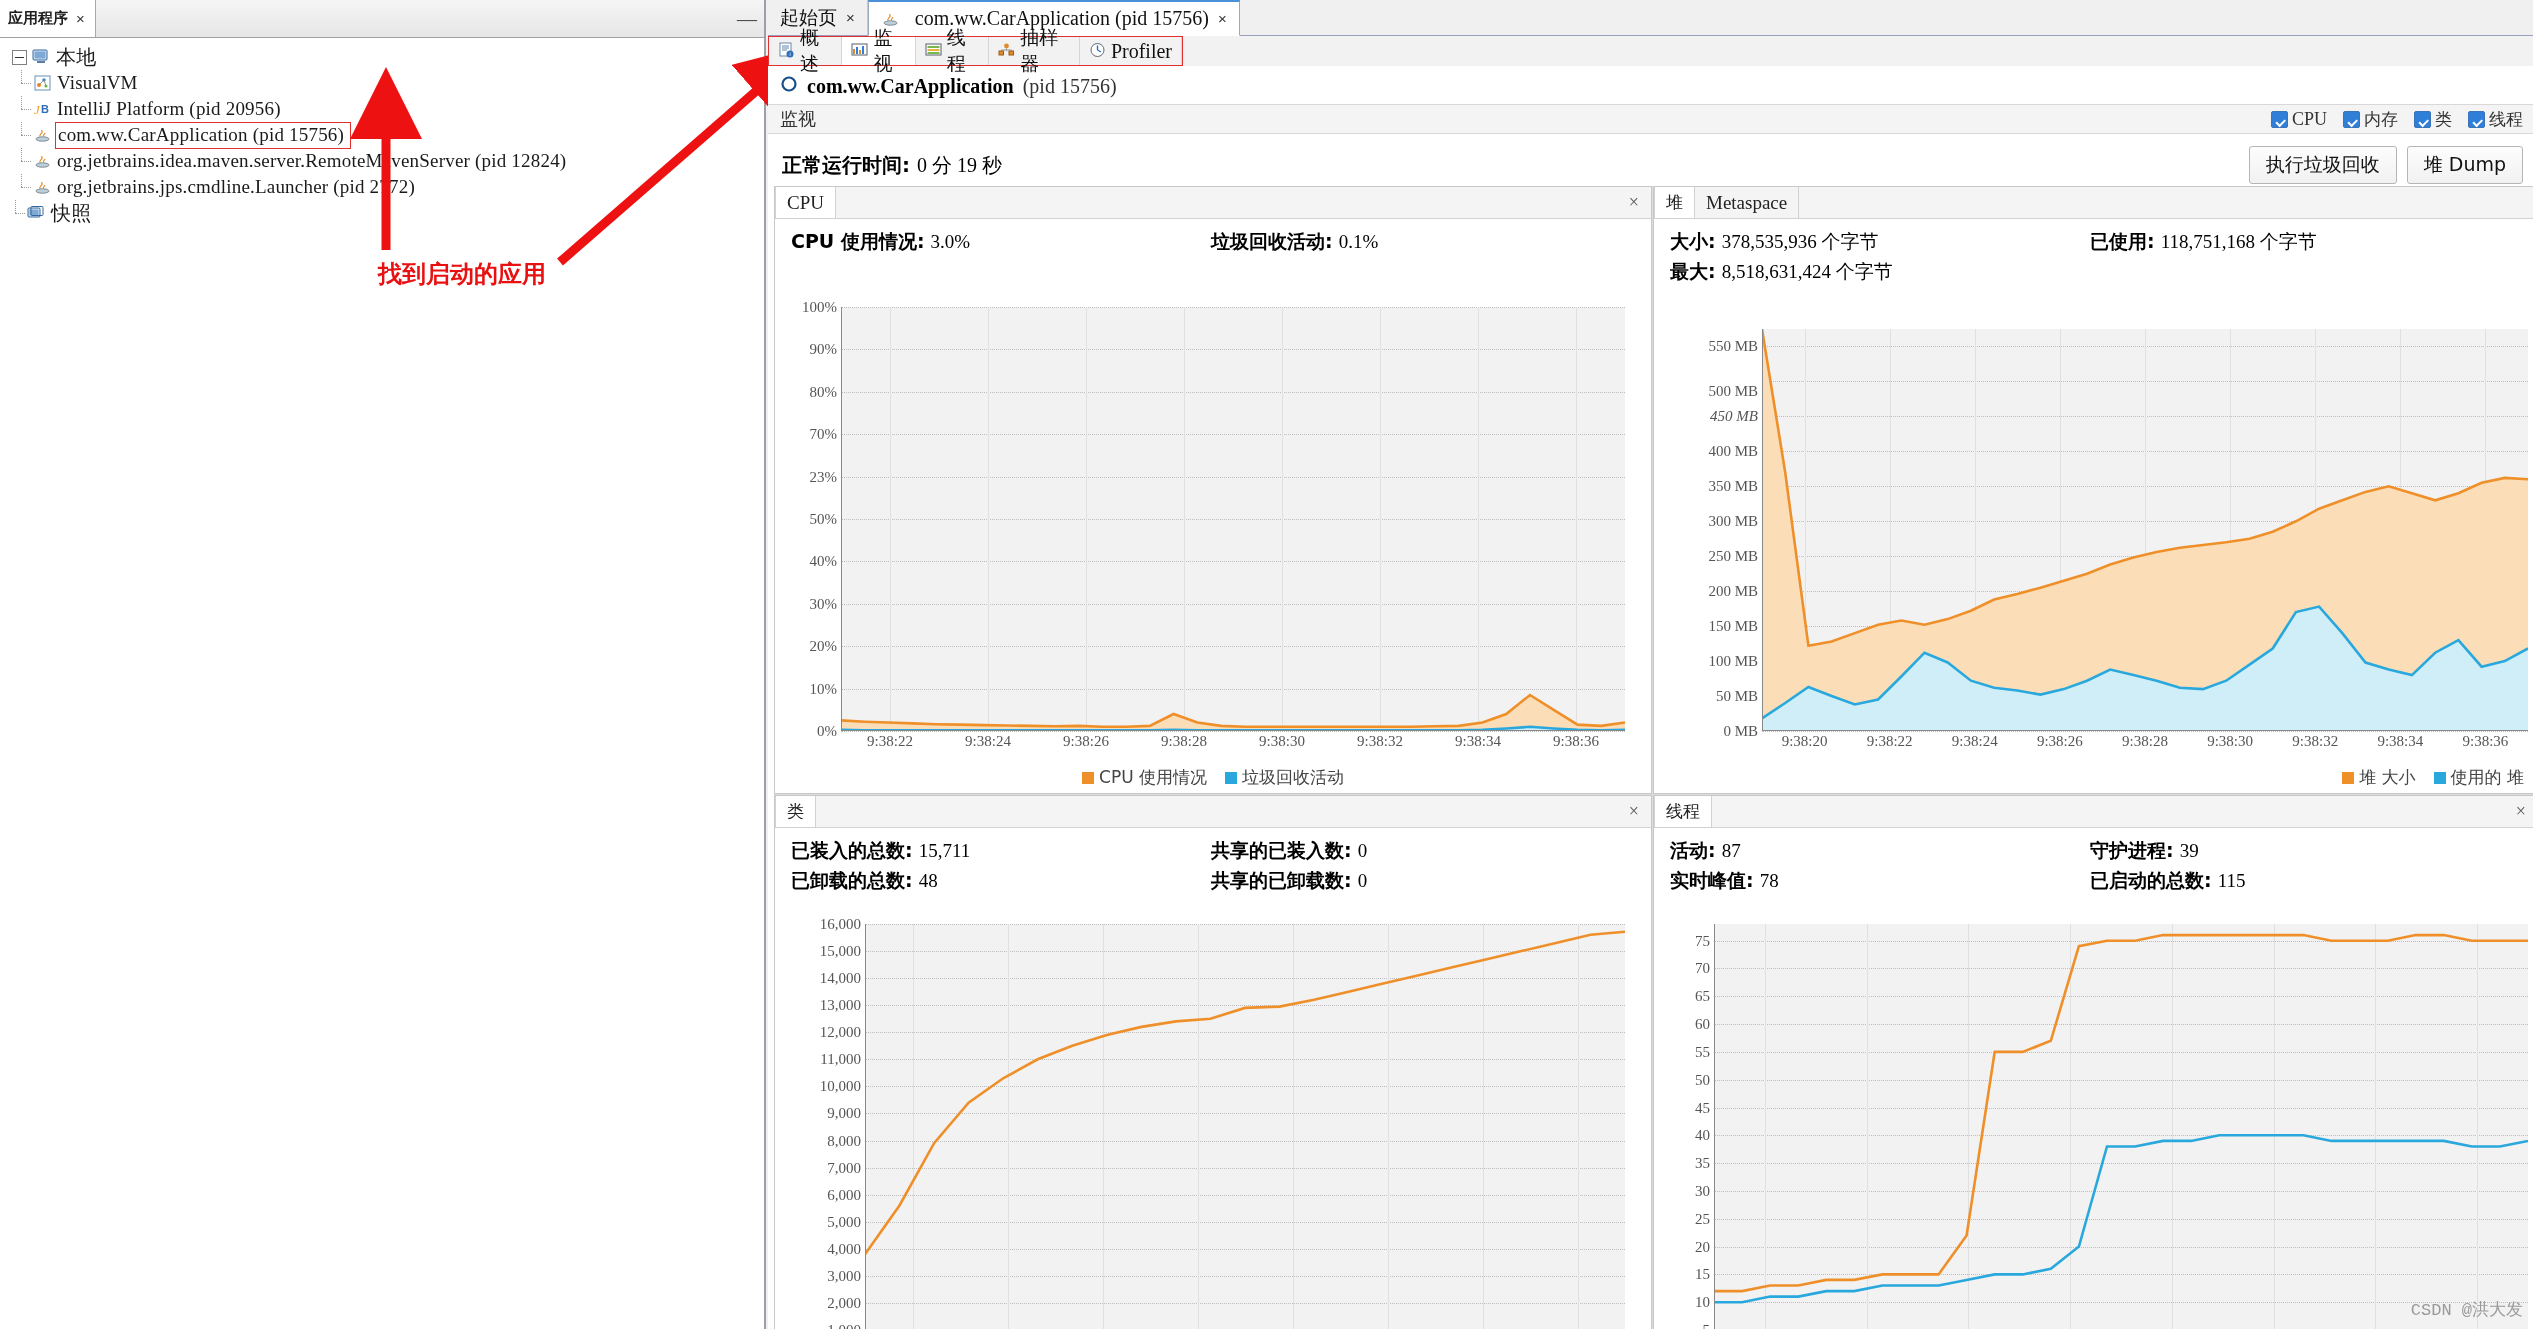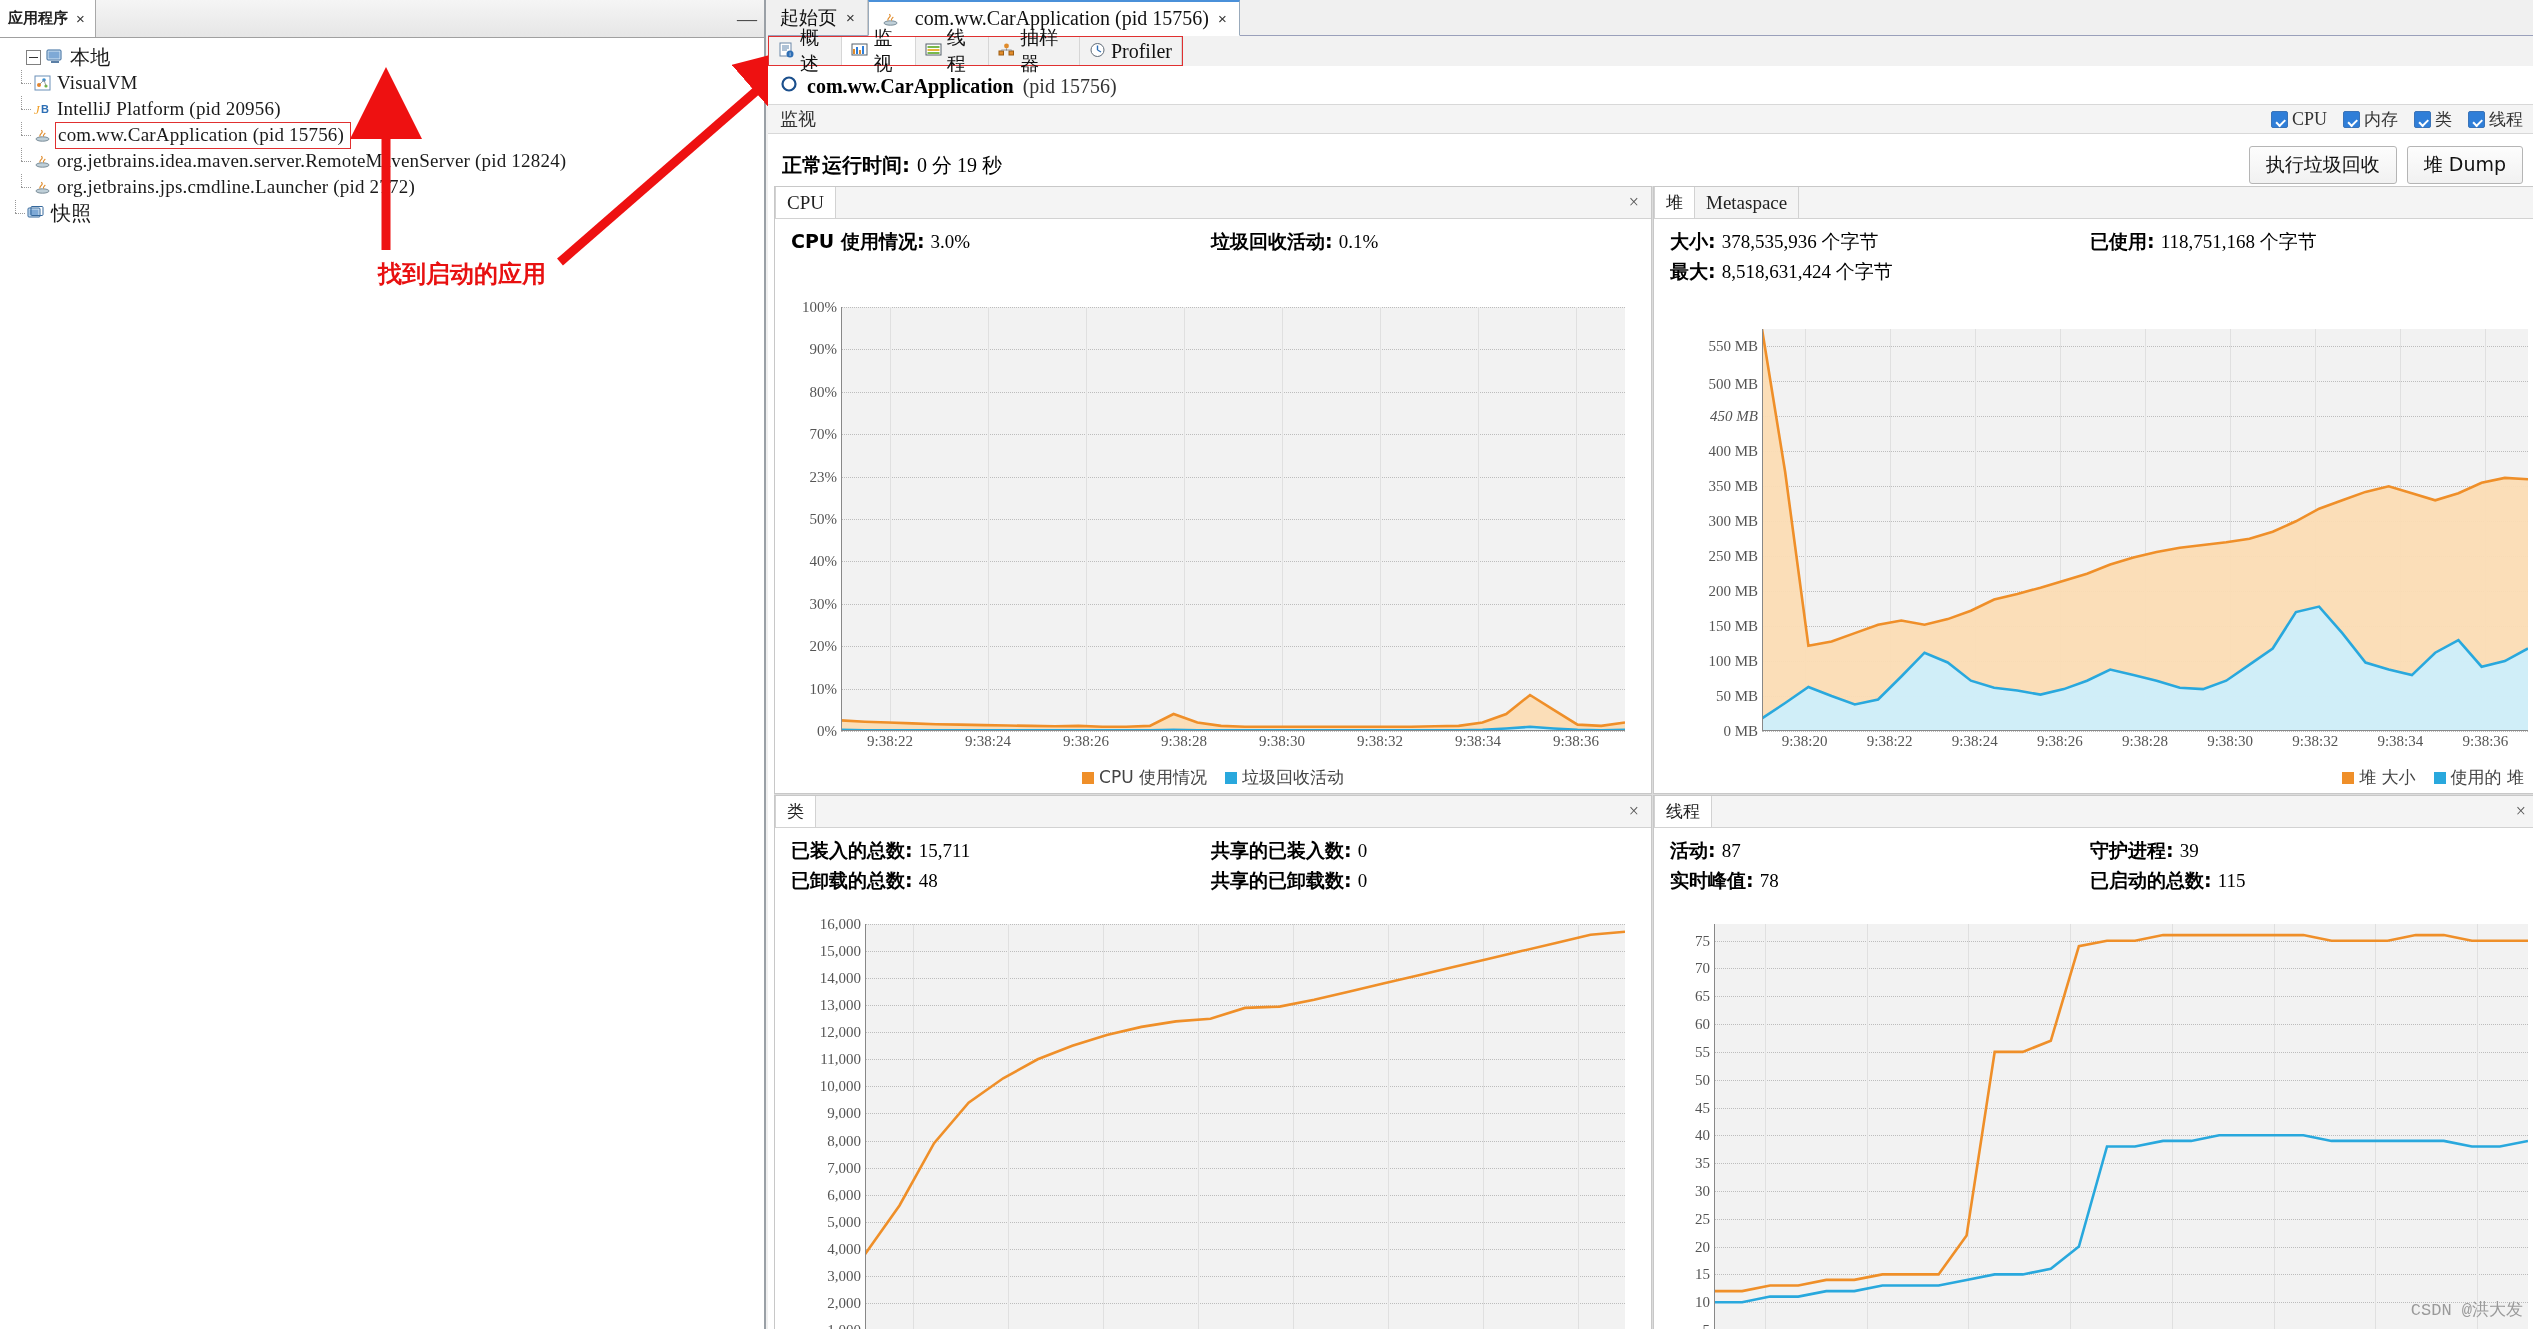--- a/index.html
+++ b/index.html
@@ -278,21 +278,21 @@
   <div id="left-tabstrip">
     <div class="left-tab">
       <span>应用程序</span>
       <span class="tab-close">×</span>
     </div>
     <div class="minimize-btn">—</div>
   </div>
 
   <div id="tree">
 
-    <div class="tree-row" style="padding-left:6px;margin-left:20px;">
+    <div class="tree-row" style="padding-left:12px;">
       <span class="expander"></span>
       <span class="node-ico">
         <svg width="18" height="16" viewBox="0 0 18 16">
             <rect x="1" y="1" width="14" height="10" rx="1" fill="#d7e6f5" stroke="#35689c"></rect>
             <rect x="2.5" y="2.5" width="11" height="7" fill="#7ea9d6"></rect>
             <rect x="5" y="12" width="8" height="2" fill="#5b7fa6"></rect>
           </svg>
       </span>
       <span class="node-label cjk">本地</span>
     </div>
@@ -630,21 +630,21 @@
           <div class="ytick" style="top: 227.217px;">250 MB</div>
           <div class="gridline" style="top: 192.261px;"></div>
           <div class="ytick" style="top: 192.261px;">300 MB</div>
           <div class="gridline" style="top: 157.304px;"></div>
           <div class="ytick" style="top: 157.304px;">350 MB</div>
           <div class="gridline" style="top: 122.348px;"></div>
           <div class="ytick" style="top: 122.348px;">400 MB</div>
           <div class="gridline" style="top: 87.3913px;"></div>
           <div class="ytick" style="top: 87.3913px; font-style: italic;">450 MB</div>
           <div class="gridline" style="top: 52.4348px;"></div>
-          <div class="ytick" style="top: 55px; font-family: Liberation Serif, serif;">500 MB</div>
+          <div class="ytick" style="top: 62px; font-family: Liberation Serif, serif;">500 MB</div>
           <div class="gridline" style="top: 17.4783px;"></div>
           <div class="ytick" style="top: 17.4783px;">550 MB</div>
           <div class="vgridline" style="left: 42.5556px;"></div>
           <div class="xtick" style="left: 42.5556px;">9:38:20</div>
           <div class="vgridline" style="left: 127.667px;"></div>
           <div class="xtick" style="left: 127.667px;">9:38:22</div>
           <div class="vgridline" style="left: 212.778px;"></div>
           <div class="xtick" style="left: 212.778px;">9:38:24</div>
           <div class="vgridline" style="left: 297.889px;"></div>
           <div class="xtick" style="left: 297.889px;">9:38:26</div>

